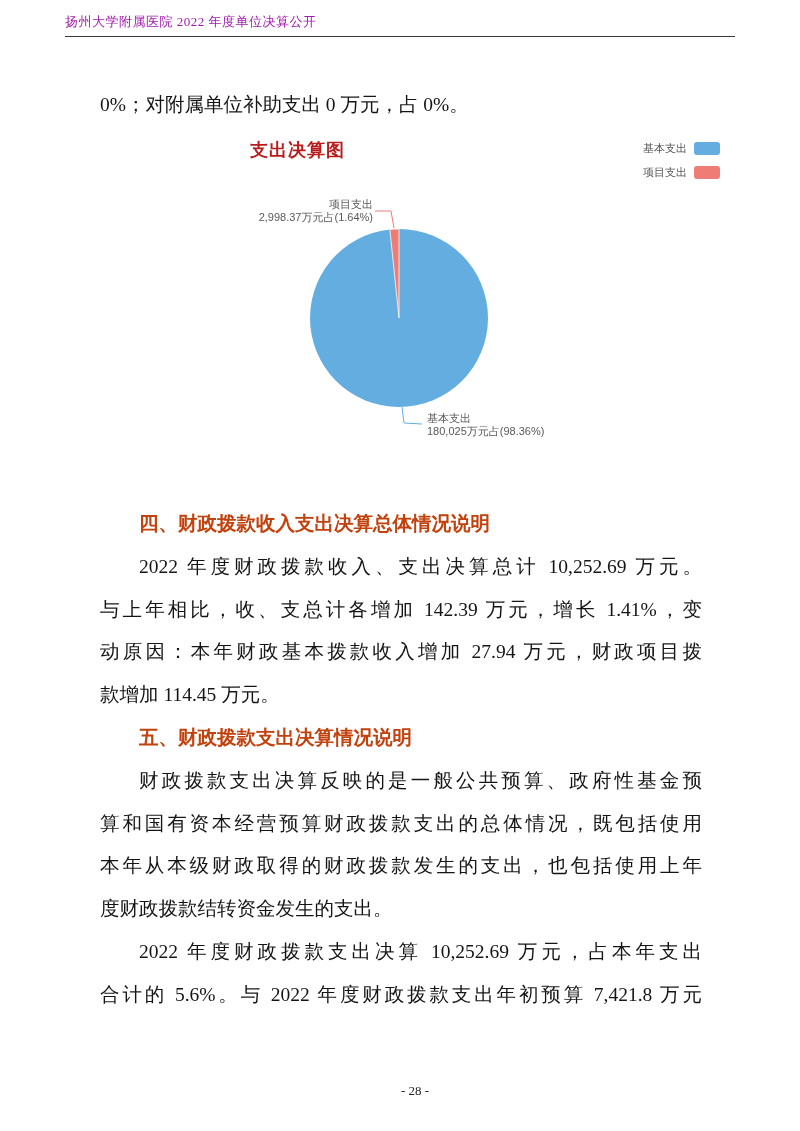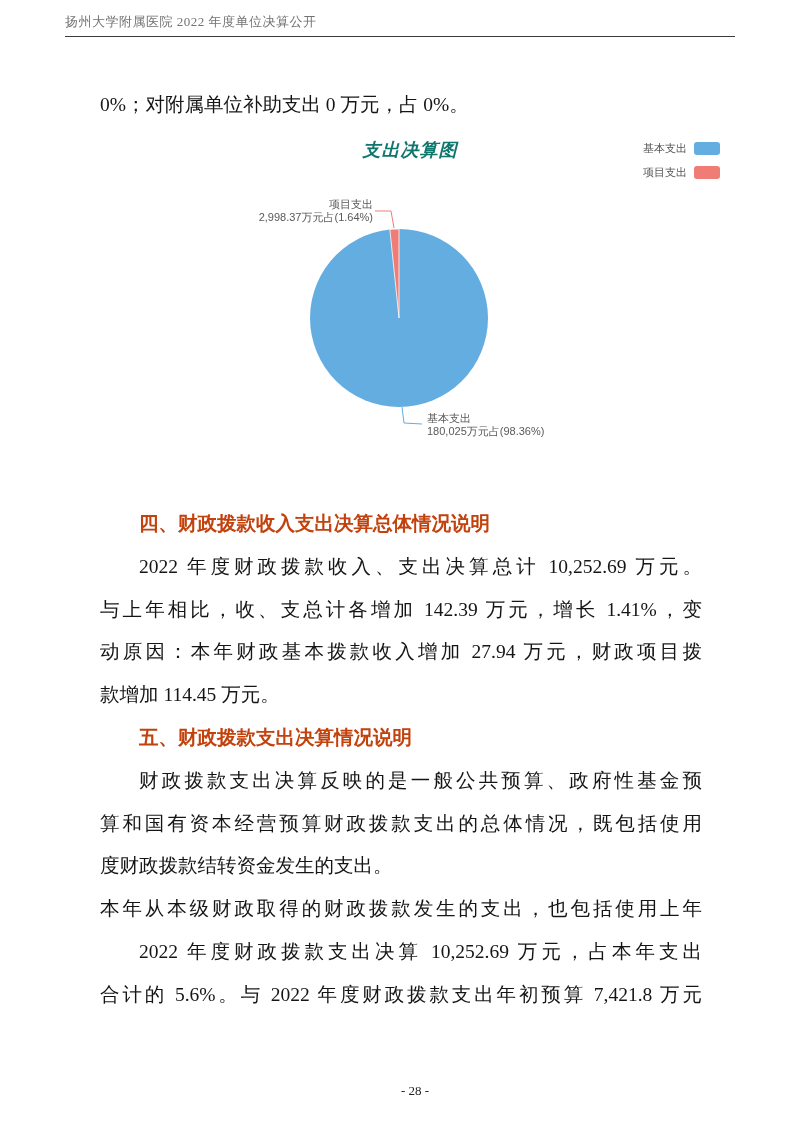--- a/index.html
+++ b/index.html
@@ -9,21 +9,21 @@
     position: relative;
     width: 800px; height: 1131px;
     margin: 0 auto;
     background: #ffffff;
     overflow: hidden;
     color: #1c1c1c;
   }
   
   .doc-header {
     position: absolute; left: 65px; top: 13px; width: 670px;
-    font-size: 13px; color: #737373; letter-spacing: 0.5px;
+    font-size: 13px; color: #a21caf; letter-spacing: 0.5px;
   }
   .doc-header-rule {
     position: absolute; left: 65px; top: 36px; width: 670px;
     border-bottom: 1.5px solid #3a3a3a;
   }
   
   .textblock { position: absolute; left: 100px; width: 602px; }
   .line {
     height: 42.8px; line-height: 42.8px;
     font-size: 19.5px; white-space: nowrap; overflow: visible;
@@ -31,23 +31,22 @@
   }
   .line.fill { text-align: justify; text-align-last: justify; text-justify: inter-ideograph; white-space: normal; height: 42.8px; overflow: hidden; }
   .line.indent { text-indent: 2em; }
   .line.heading { font-weight: bold; color: #c2410c; }
   .intro-block { top: 84px; font-family: Liberation Serif, serif; }
   .sections-block { top: 503px; }
   
   .chart { position: absolute; left: 0; top: 130px; width: 800px; height: 330px; font-family: "Liberation Sans", "DejaVu Sans", sans-serif; }
   .chart-title {
     position: absolute; left: 250px; top: 8px; width: 320px;
-    text-align: center; font-size: 18px; font-weight: bold; color: #0f766e;
+    font-size: 18px; font-weight: bold; color: #b91c1c;
     letter-spacing: 1px;
-    font-style: italic;
   }
   .legend { position: absolute; right: 80px; top: 11px; }
   .legend-row { display: flex; align-items: center; justify-content: flex-end; margin-bottom: 9px; }
   .legend-label { font-size: 11px; color: #555; margin-right: 7px; }
   .legend-swatch { width: 26px; height: 13px; border-radius: 3px; }
   .pie-svg { position: absolute; left: 0; top: 0; }
   .callout { position: absolute; font-size: 11px; line-height: 12.5px; color: #595959; }
   .callout-project { right: 427px; top: 68px; text-align: right; }
   .callout-basic { left: 427px; top: 282px; text-align: left; }
   
@@ -101,21 +100,21 @@
 
   <div class="textblock sections-block">
     <div class="line heading indent">四、财政拨款收入支出决算总体情况说明</div>
     <div class="line indent fill">2022 年度财政拨款收入、支出决算总计 10,252.69 万元。</div>
     <div class="line fill">与上年相比，收、支总计各增加 142.39 万元，增长 1.41%，变</div>
     <div class="line fill">动原因：本年财政基本拨款收入增加 27.94 万元，财政项目拨</div>
     <div class="line">款增加 114.45 万元。</div>
     <div class="line heading indent">五、财政拨款支出决算情况说明</div>
     <div class="line indent fill">财政拨款支出决算反映的是一般公共预算、政府性基金预</div>
     <div class="line fill">算和国有资本经营预算财政拨款支出的总体情况，既包括使用</div>
+    <div class="line fill">本年从本级财政取得的财政拨款发生的支出，也包括使用上年</div>
     <div class="line">度财政拨款结转资金发生的支出。</div>
-    <div class="line fill">本年从本级财政取得的财政拨款发生的支出，也包括使用上年</div>
     <div class="line indent fill">2022 年度财政拨款支出决算 10,252.69 万元，占本年支出</div>
     <div class="line fill">合计的 5.6%。与 2022 年度财政拨款支出年初预算 7,421.8 万元</div>
   </div>
 
   <div class="doc-footer">- 28 -</div>
 
 </div>
 
 </body></html>

